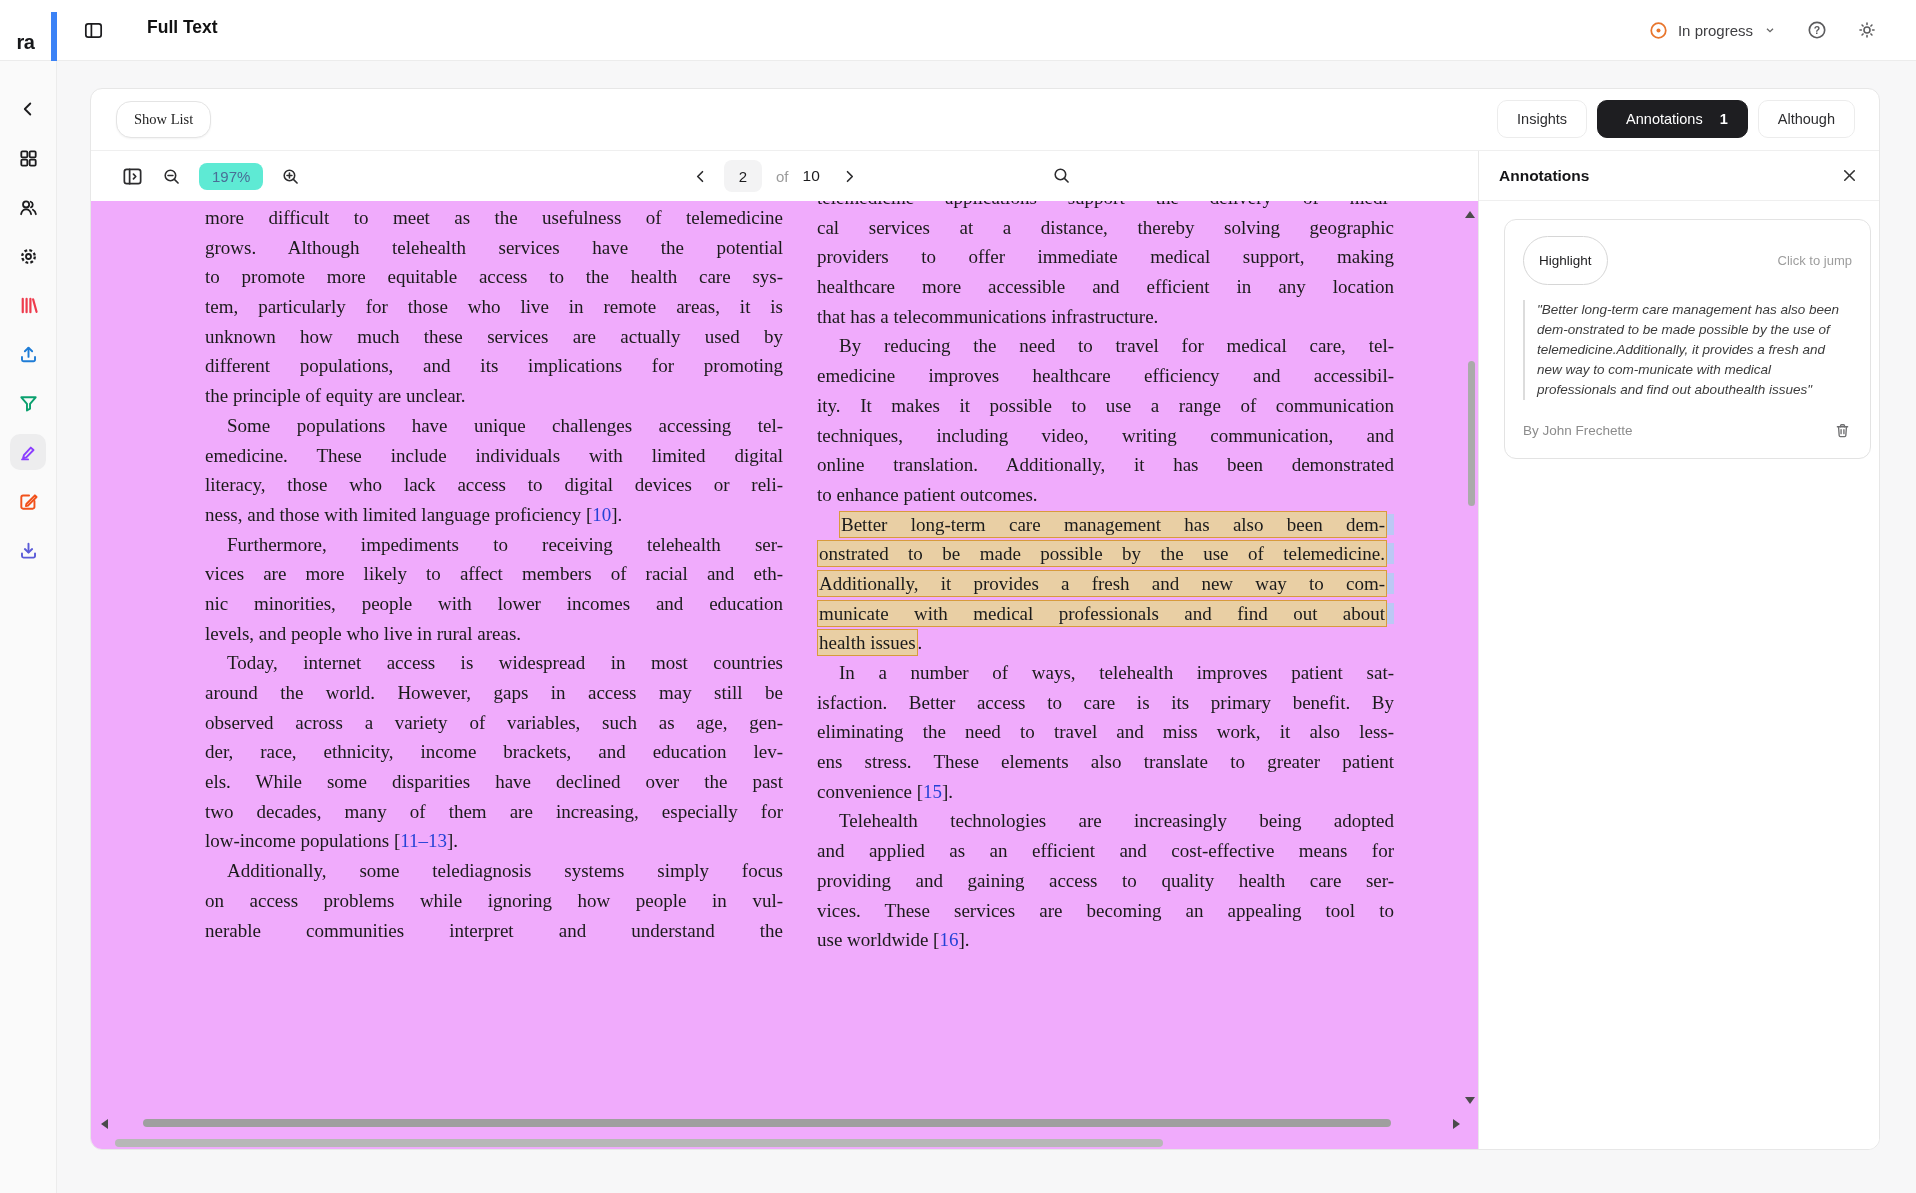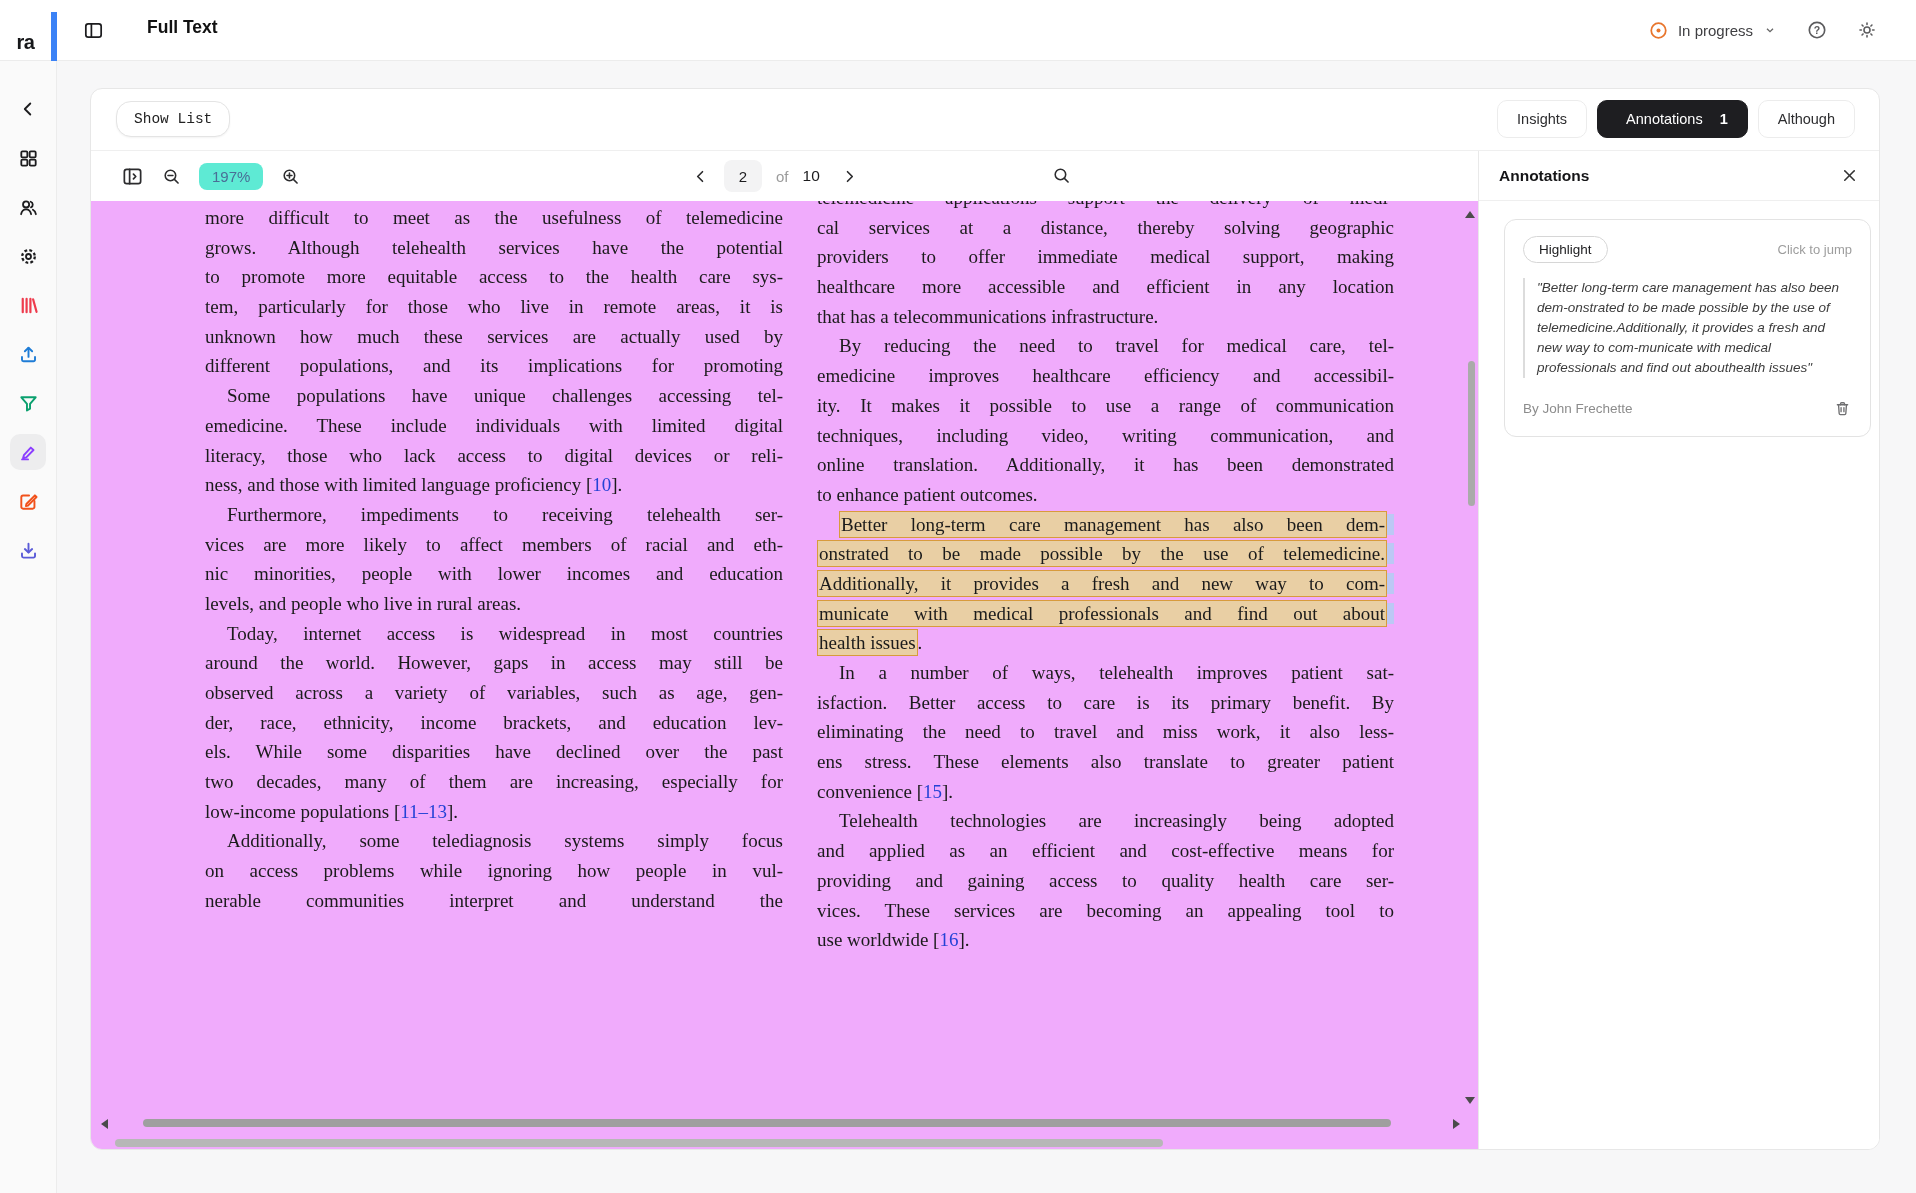--- a/index.html
+++ b/index.html
@@ -19,21 +19,21 @@
   .icon-btn { color:#5c5c5e; cursor:pointer; }
 
   
   .sidebar { position:absolute; left:0; top:61px; width:57px; height:1132px; background:#fafafa; border-right:1px solid #ececec; display:flex; flex-direction:column; align-items:center; padding-top:30px; gap:13px; }
   .side-item { width:36px; height:36px; display:flex; align-items:center; justify-content:center; border-radius:10px; cursor:pointer; }
   .side-item.active { background:#ededee; }
 
   
   .card { position:absolute; left:90px; top:88px; width:1790px; height:1062px; background:#fff; border:1px solid #e7e7e7; border-radius:12px; overflow:hidden; }
   .card-header { position:relative; height:62px; border-bottom:1px solid #efefef; }
-  .btn { background:#fff; border:1px solid #e4e4e4; border-radius:15px; font-size:14.5px; font-weight:500; color:#222; padding:9px 17px; cursor:pointer; font-family:Liberation Mono, monospace; box-shadow:0 1px 2px rgba(0,0,0,.05); }
+  .btn { background:#fff; border:1px solid #e4e4e4; border-radius:15px; font-size:14.5px; font-weight:500; color:#222; padding:9px 17px; cursor:pointer; font-family:Liberation Serif, serif; box-shadow:0 1px 2px rgba(0,0,0,.05); }
   .show-list { position:absolute; left:25px; top:12px; }
   .tabs { position:absolute; right:24px; top:11px; display:flex; gap:10px; }
   .tab { background:#fff; border:1px solid #ececec; border-radius:10px; font-size:14.5px; font-weight:500; color:#2d2d2f; padding:10px 19px; cursor:pointer; font-family:inherit; }
   .tab.active { background:#1e1e21; border-color:#1e1e21; color:#fff;padding-left:28px; }
   .tab .badge { margin-left:17px; font-weight:600; }
 
   
   .pdf-toolbar { position:relative; height:50px; width:1389px; }
   .ptb-left { position:absolute; left:30px; top:0; height:50px; display:flex; align-items:center; gap:17px; color:#2c2c2e; }
   .zoom-pill { background:#5eead4; border-radius:8px; padding:5px 13px; font-size:15px; color:#4a6e96; font-weight:500; cursor:pointer; }
@@ -66,21 +66,21 @@
   .h-scroll-thumb-1 { position:absolute; left:52px; top:918px; width:1248px; height:8px; background:#9f9f9f; border-radius:4px; cursor:pointer; }
   .h-scroll-thumb-2 { position:absolute; left:24px; top:938px; width:1048px; height:8px; background:#b7b7b7; border-radius:4px; cursor:pointer; }
 
   
   .anno-panel { position:absolute; right:0; top:62px; width:401px; height:1000px; background:#fff; border-left:1px solid #e9e9e9; }
   .anno-header { height:50px; display:flex; align-items:center; justify-content:space-between; padding:0 20px; border-bottom:1px solid #efefef; }
   .anno-title { font-size:15.5px; font-weight:700; color:#151517; }
   .anno-close { color:#333; cursor:pointer; }
   .anno-card { position:absolute; left:25px; top:68px; width:367px; background:#fff; border:1px solid #e3e3e3; border-radius:12px; padding:16px 18px 18px; cursor:pointer; }
   .anno-card-top { display:flex; align-items:center; justify-content:space-between; }
-  .anno-type { border:1px solid #d6d6d6; border-radius:999px; padding:5px 15px; font-size:13.5px; font-weight:500; color:#1c1c1e; }
+  .anno-type { border:1px solid #d6d6d6; border-radius:999px; padding:16px 15px; font-size:13.5px; font-weight:500; color:#1c1c1e; }
   .anno-jump { font-size:13px; color:#9d9d9d; }
   .anno-quote { margin-top:15px; border-left:2px solid #dcdcdc; padding-left:12px; font-style:italic; font-size:13.5px; line-height:20px; color:#3c3c3c; }
   .anno-footer { margin-top:21px; display:flex; align-items:center; justify-content:space-between; }
   .anno-author { font-size:13.5px; color:#8c8c8c; }
   .anno-trash { color:#6f6f71; cursor:pointer; }
 </style>
 </head>
 <body>
 
 <div class="topbar">
@@ -248,20 +248,21 @@
   </div>
 
   <div class="pdf-viewer">
     <div class="pdf-col pdf-col-left">
         <div class="pdf-line just">more difficult to meet as the usefulness of telemedicine</div>
         <div class="pdf-line just">grows. Although telehealth services have the potential</div>
         <div class="pdf-line just">to promote more equitable access to the health care sys-</div>
         <div class="pdf-line just">tem, particularly for those who live in remote areas, it is</div>
         <div class="pdf-line just">unknown how much these services are actually used by</div>
         <div class="pdf-line just">different populations, and its implications for promoting</div>
+        <div class="pdf-line">the principle of equity are unclear.</div>
         <div class="pdf-line just ind">Some populations have unique challenges accessing tel-</div>
         <div class="pdf-line just">emedicine. These include individuals with limited digital</div>
         <div class="pdf-line just">literacy, those who lack access to digital devices or reli-</div>
         <div class="pdf-line">ness, and those with limited language proficiency [<span class="ref">10</span>].</div>
         <div class="pdf-line just ind">Furthermore, impediments to receiving telehealth ser-</div>
         <div class="pdf-line just">vices are more likely to affect members of racial and eth-</div>
         <div class="pdf-line just">nic minorities, people with lower incomes and education</div>
         <div class="pdf-line">levels, and people who live in rural areas.</div>
         <div class="pdf-line just ind">Today, internet access is widespread in most countries</div>
         <div class="pdf-line just">around the world. However, gaps in access may still be</div>

